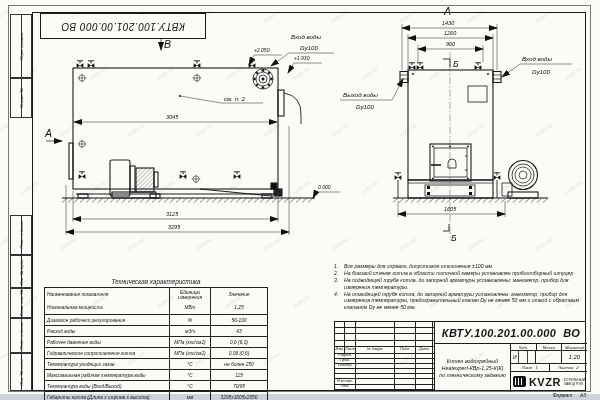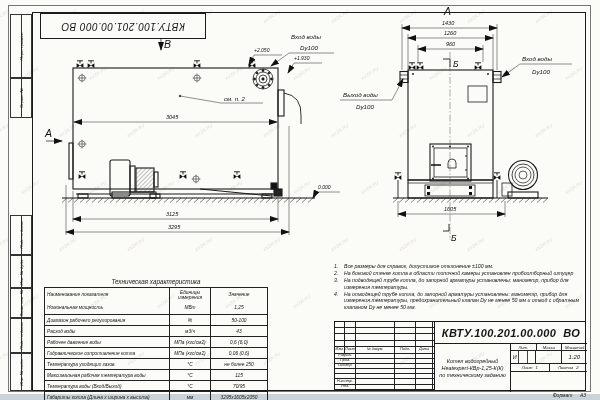--- a/index.html
+++ b/index.html
@@ -622,20 +622,28 @@
       <div class="tb-sheetrow">
         <div>
             <span>Лист</span>
              <span>1</span>
           </div>
         <div>
             <span>Листов</span>
              <span>2</span>
           </div>
       </div>
+      <div class="tb-logo">
+        <div class="logo-sq"></div>
+        <div class="logo-txt">KVZR</div>
+        <div class="logo-sub">
+          <div>КОТЕЛЬНЫЙ</div>
+          <div>ЗАВОД РЭП</div>
+        </div>
+      </div>
     </div>
   </div>
 
   <div class="fmt">
     <span>Формат</span>
     <b>А3</b>
   </div>
 
   <div class="bottom-strip"></div>
 </div>

